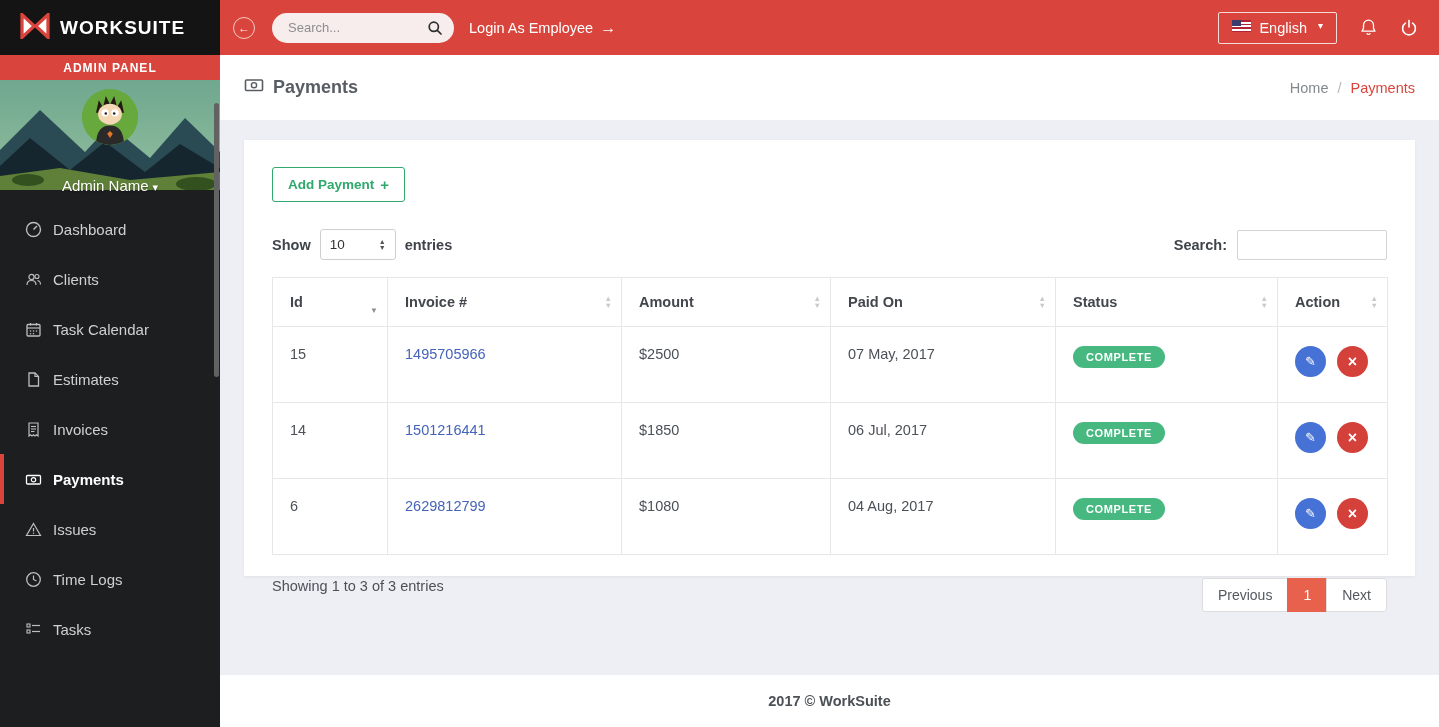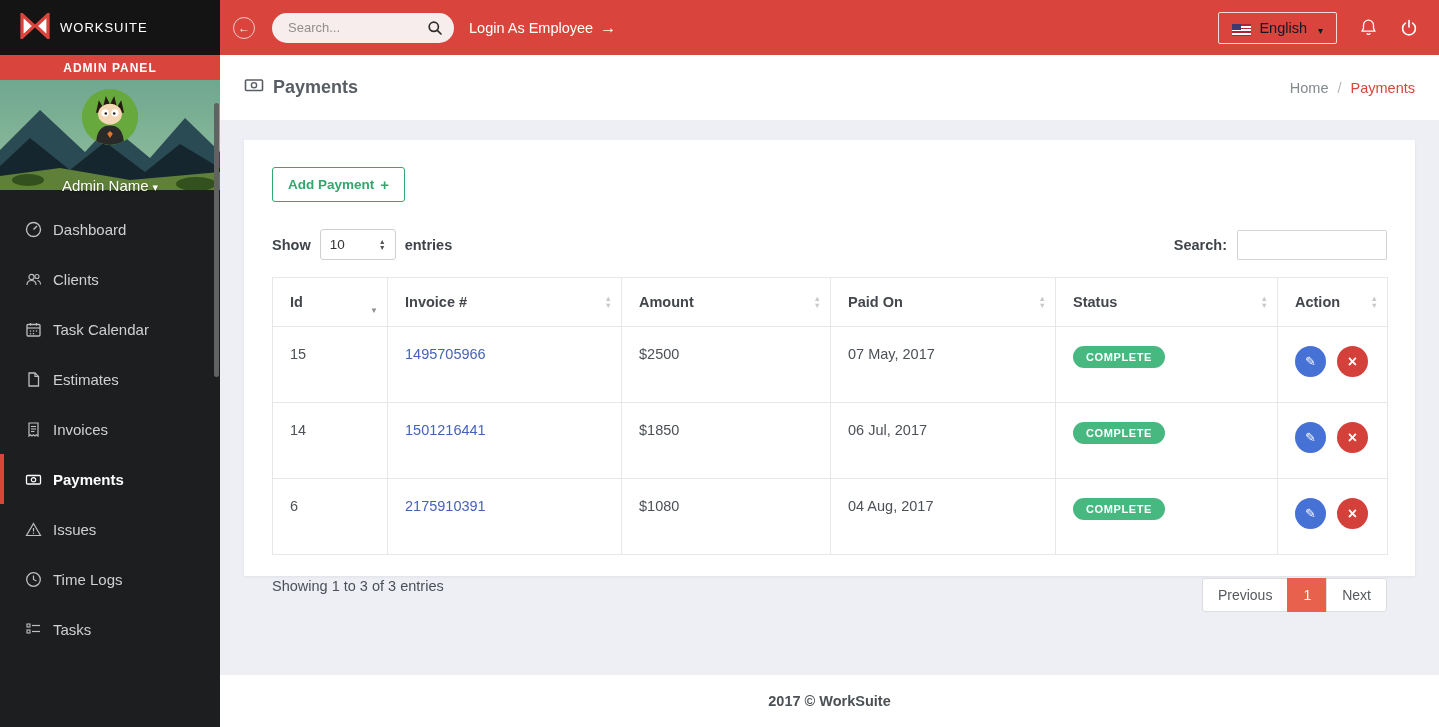--- a/index.html
+++ b/index.html
@@ -1,21 +1,21 @@
 <!DOCTYPE html>
 <html><head>
 <meta charset="utf-8">
 <style>
   * { margin:0; padding:0; box-sizing:border-box; }
   html,body { width:1439px; height:727px; overflow:hidden; font-family:"Liberation Sans", sans-serif; background:#edeff4; }
 
   
   .sidebar { position:fixed; left:0; top:0; width:220px; height:727px; background:#1d1e20; z-index:20; }
   .brand { height:55px; background:#141414; display:flex; align-items:center; padding-left:20px; gap:10px; }
-  .brand-name { color:#fff; font-size:13px; font-weight:400; letter-spacing:1px; }
+  .brand-name { color:#fff; font-size:19px; font-weight:700; letter-spacing:1px; }
   .admin-bar { height:25px; background:#d9453d; color:#ffffff; font-size:12px; font-weight:700; letter-spacing:1px; display:flex; align-items:center; justify-content:center; }
   .profile { position:relative; height:124px; overflow:hidden; }
   .profile svg.bg { position:absolute; inset:0; }
   .avatar { position:absolute; left:50%; top:9px; transform:translateX(-50%); width:56px; height:56px; border-radius:50%; background:#67a93c; overflow:hidden; }
   .profile-name { position:absolute; left:0; right:0; bottom:10px; text-align:center; color:#fff; font-size:15px; text-shadow:0 1px 2px rgba(0,0,0,.4); cursor:pointer; }
   .profile-name .caret { font-size:11px; margin-left:4px; }
   .menu { list-style:none; }
   .menu li { height:50px; display:flex; align-items:center; padding-left:25px; color:#cfd0d1; font-size:15px; cursor:pointer; }
   .menu li .mi { width:17px; height:17px; margin-right:11px; flex:0 0 17px; color:#bdbebf; }
   .menu li.active { color:#fff; font-weight:700; border-left:4px solid #d9453d; padding-left:21px; }
@@ -26,21 +26,21 @@
   
   .topbar { position:fixed; left:220px; top:0; width:1219px; height:55px; background:#d9453d; display:flex; align-items:center; z-index:10; }
   .back-circle { width:22px; height:22px; border:1px solid rgba(255,255,255,.7); border-radius:50%; color:rgba(255,255,255,.9); font-size:12px; display:flex; align-items:center; justify-content:center; margin-left:13px; cursor:pointer; }
   .search-pill { position:relative; margin-left:17px; width:182px; height:30px; background:#f7edec; border-radius:15px; display:flex; align-items:center; }
   .search-pill input { border:none; outline:none; background:transparent; width:140px; margin-left:16px; font-size:13px; color:#444; font-family:"Liberation Sans", sans-serif; }
   .search-pill input::placeholder { color:#8e8e8e; }
   .search-pill .mag { position:absolute; right:11px; top:7px; }
   .login-as { margin-left:15px; color:#fff; font-size:14.5px; cursor:pointer; display:flex; align-items:center; gap:7px; }
   .login-as .arr { font-size:16px; }
   .top-right { margin-left:auto; display:flex; align-items:center; gap:22px; padding-right:21px; }
-  .lang-btn { border:1px solid rgba(255,255,255,.8); border-radius:2px; padding:7px 13px; display:flex; align-items:flex-end; gap:8px; color:#0f172a; font-size:14.5px; cursor:pointer; }
+  .lang-btn { border:1px solid rgba(255,255,255,.8); border-radius:2px; padding:7px 13px; display:flex; align-items:flex-start; gap:8px; color:#ffffff; font-size:14.5px; cursor:pointer; }
   .flag { position:relative; width:19px; height:12px; background:repeating-linear-gradient(#b22234 0 1.8px, #fff 1.8px 3.6px); flex:0 0 19px; }
   .flag::after { content:""; position:absolute; left:0; top:0; width:9px; height:6.5px; background:#3c3b6e; }
   .lang-btn .caret { font-size:10px; margin-left:3px; }
   .icon-btn { cursor:pointer; display:flex; }
 
   
   .main { margin-left:220px; padding-top:55px; }
   .page-head { height:65px; background:#fff; display:flex; align-items:center; padding:0 24px; }
   .page-title { display:flex; align-items:center; gap:9px; font-size:18px; font-weight:700; color:#585d64; }
   .breadcrumb { margin-left:auto; font-size:14.5px; display:flex; align-items:center; }
@@ -378,21 +378,21 @@
                     <span>✎</span>
                   </button>
                   <button class="cbtn del">
                     <span>×</span>
                   </button>
                 </div>
               </td>
           </tr>
           <tr>
             <td>6</td>
-            <td class="link"><a>2175910391</a></td>
+            <td class="link"><a>2629812799</a></td>
             <td>$1080</td>
             <td>04 Aug, 2017</td>
             <td><span class="badge">COMPLETE</span></td>
             <td>
                 <div class="actions">
                   <button class="cbtn edit">
                     <span>✎</span>
                   </button>
                   <button class="cbtn del">
                     <span>×</span>

